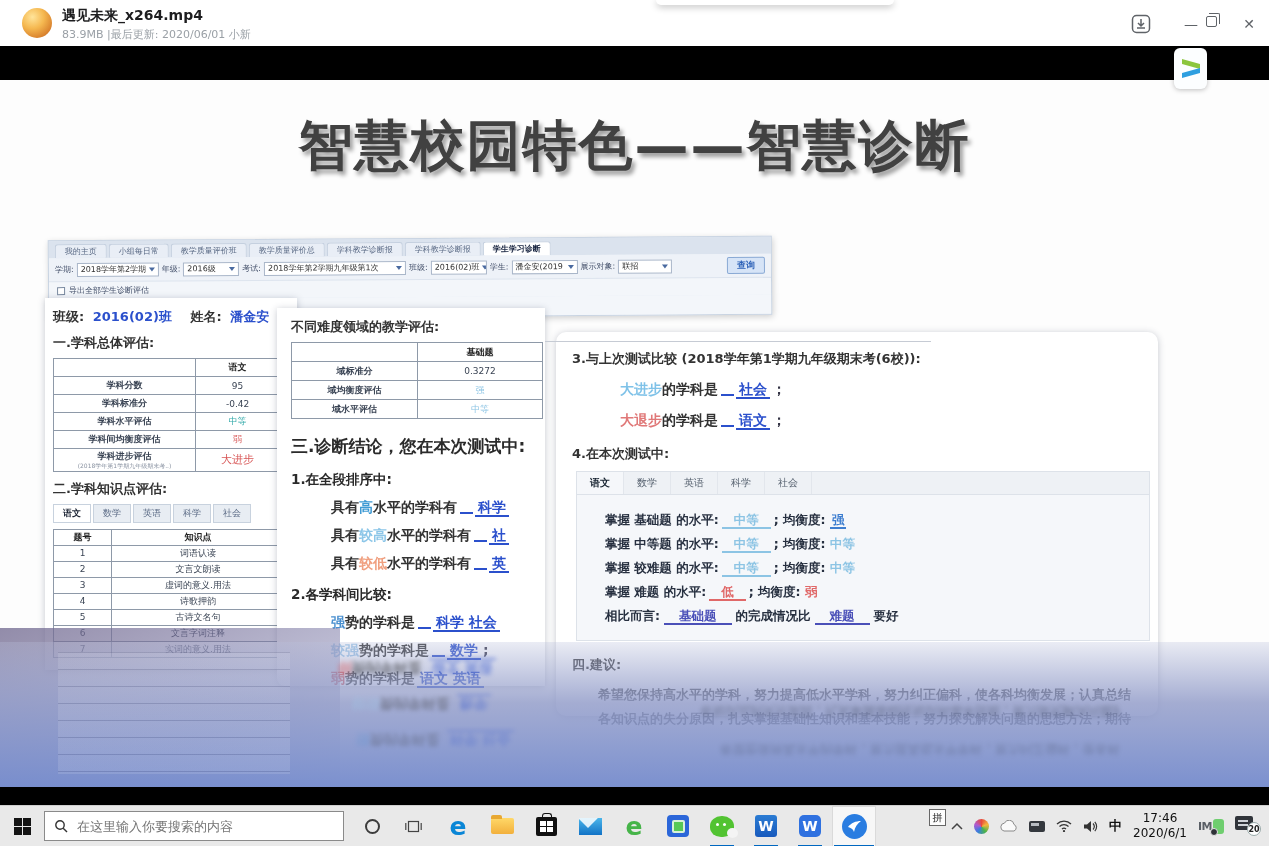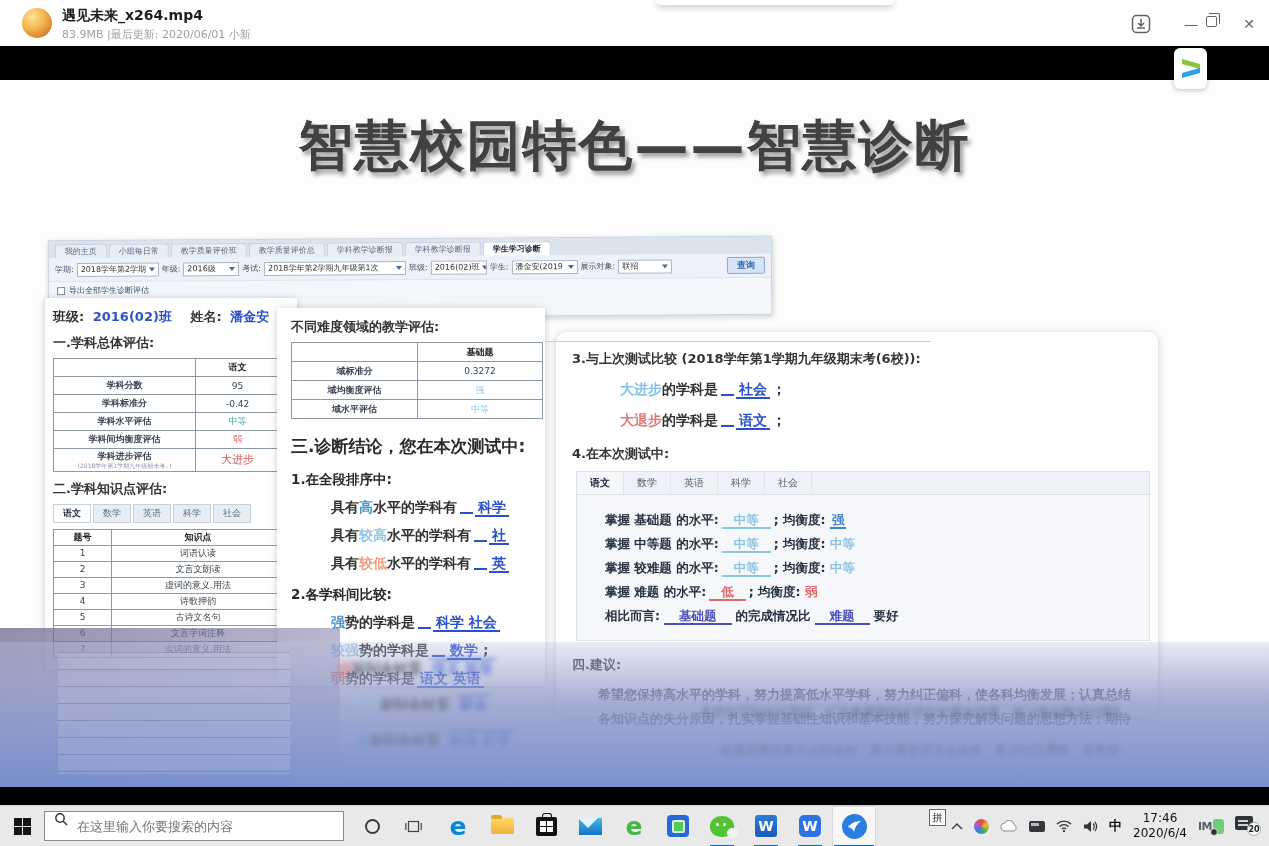--- a/index.html
+++ b/index.html
@@ -113,21 +113,21 @@
   .refl-tbl { position:absolute; left:58px; top:572px; width:232px; height:122px; z-index:7; opacity:.55; pointer-events:none;
               background:repeating-linear-gradient(to bottom, rgba(80,85,115,.35) 0 1px, rgba(225,228,240,.28) 1px 17px); }
   .bstrip { position:absolute; left:0; bottom:0; width:100%; height:18px; background:#000; }
 
   
   .taskbar { position:absolute; left:0; bottom:0; width:100%; height:41px; background:#e9e9e9; border-top:1px solid #cfcfcf;
              display:flex; align-items:center; z-index:40; }
   .tb-start { width:44px; height:41px; display:flex; align-items:center; justify-content:center; cursor:pointer; }
   .winlogo { display:grid; grid-template-columns:8px 8px; grid-template-rows:8px 8px; gap:1px; }
   .winlogo span { background:#141414; }
-  .search { width:300px; height:30px; background:#fff; border:1px solid #8a8a8a; display:flex; padding:0 9px; gap:9px; }
+  .search { width:300px; height:30px; background:#fff; border:1px solid #8a8a8a; display:flex; align-items:center; padding:0 9px; gap:9px; }
   .search input { border:none; outline:none; font-size:13px; color:#444; width:240px; background:transparent; font-family:inherit; }
   .cortana { width:15px; height:15px; border:2px solid #3c3c3c; border-radius:50%; margin-left:21px; cursor:pointer; }
   .taskview { margin-left:25px; cursor:pointer; display:flex; }
   .apps { display:flex; margin-left:14px; height:41px; }
   .app { width:44px; height:41px; display:flex; align-items:center; justify-content:center; position:relative; cursor:pointer; }
   .app.active { background:#f7f7f7; box-shadow:inset 0 0 0 1px #dadada; }
   .bar { position:absolute; left:10px; right:10px; bottom:0; height:2px; background:#0067c0; }
   .app.active .bar { left:2px; right:2px; background:#0067c0; }
   .g-edge { font-size:25px; font-weight:bold; color:#0a86d6; line-height:1; }
   .g-360 { font-size:25px; font-weight:bold; color:#46b449; line-height:1; }
@@ -531,21 +531,21 @@
           <path d="M1 4 a10 10 0 0 1 14 0 M3.5 6.5 a6.5 6.5 0 0 1 9 0 M6 9 a3 3 0 0 1 4 0" fill="none" stroke="#333" stroke-width="1.3"></path>
           <circle cx="8" cy="11" r="1.1" fill="#333"></circle>
         </svg>
       <svg width="15" height="13" viewBox="0 0 15 13">
           <polygon points="1,4.5 4,4.5 8,1 8,12 4,8.5 1,8.5" fill="#333"></polygon>
           <path d="M10 3.5 a4.5 4.5 0 0 1 0 6 M11.8 1.8 a7 7 0 0 1 0 9.4" fill="none" stroke="#333" stroke-width="1.2"></path>
         </svg>
       <span class="lang">中</span>
       <div class="clock">
         <div>17:46</div>
-        <div>2020/6/4</div>
+        <div>2020/6/1</div>
       </div>
       <div class="imico">
         <span class="imtxt">IM</span>
           <span class="imphone"></span>
           <span class="imdot"></span>
       </div>
       <div class="chatico">
         <span class="chatbub"></span>
         <span class="chatbadge">20</span>
       </div>

